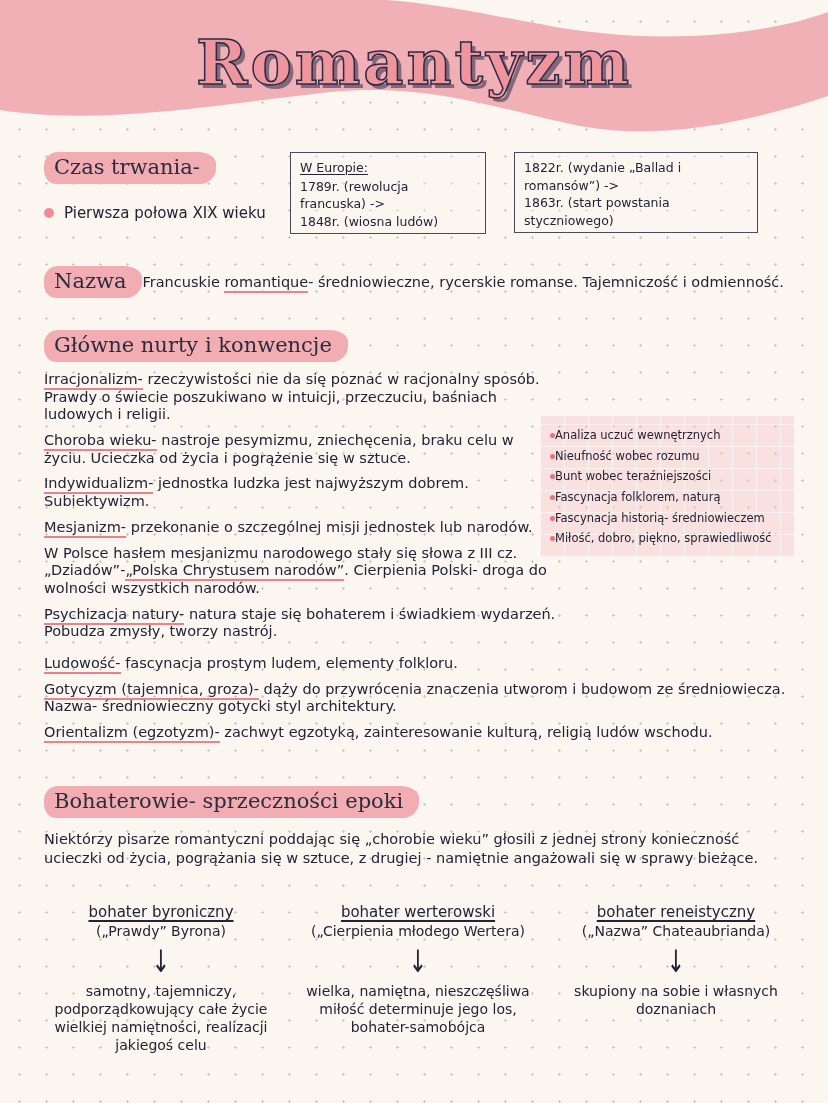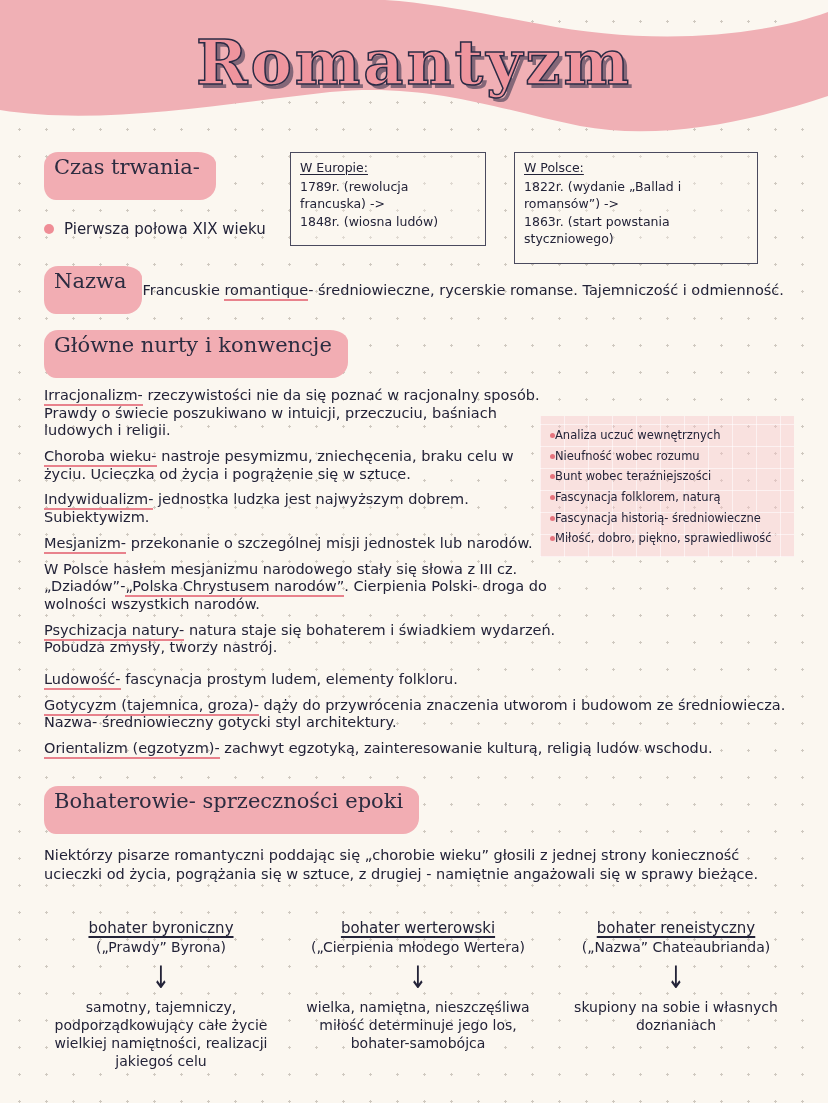--- a/index.html
+++ b/index.html
@@ -24,30 +24,30 @@
     font-weight:700; font-size:62px; letter-spacing:3px;
     color:#ef959e;
     -webkit-text-stroke:1.5px #2b2b45;
     text-shadow:4px 4px 0 rgba(43,43,69,0.55);
   }
   .hl{
     display:inline-block;
     font-family:"DejaVu Serif","Liberation Serif",serif;
     font-size:21px; color:#2c2c40;
     background:#f2adb3;
-    padding:3px 16px 21px 10px;
+    padding:3px 16px 5px 10px;
     border-radius:14px 18px 16px 12px / 14px 12px 16px 14px;
   }
   
   .sec-czas{ position:absolute; top:152px; left:44px; right:36px; display:flex; align-items:flex-start; }
   .czas-left{ width:246px; }
   .bullet-line{ display:flex; align-items:center; gap:10px; margin-top:20px; font-size:15px; }
   .dot{ width:10px; height:10px; border-radius:50%; background:#ef8d96; flex:0 0 auto; }
   .infobox{
-    border:1.5px solid #4a4a5e; padding:6px 9px 15px;
+    border:1.5px solid #4a4a5e; padding:6px 9px 3px;
     font-size:12.5px; line-height:1.4; background:rgba(251,247,240,0.35);
   }
   .infobox .box-title{ text-decoration:underline; text-underline-offset:2px; margin-bottom:1px; }
   .box-eu{ width:196px; }
   .box-pl{ width:244px; margin-left:28px; }
   
   .sec-nazwa{ position:absolute; top:266px; left:44px; right:36px; display:flex; align-items:center; gap:0; }
   .sec-nazwa .txt{ font-size:14.5px; }
   .uline{ border-bottom:2px solid #e8828c; padding-bottom:1px; }
   
@@ -106,21 +106,20 @@
         <span class="dot"></span>
         <span>Pierwsza połowa XIX wieku</span>
       </div>
     </div>
     <div class="infobox box-eu">
       <div class="box-title">W Europie:</div>
       <div>1789r. (rewolucja francuska) -&gt;</div>
       <div>1848r. (wiosna ludów)</div>
     </div>
     <div class="infobox box-pl">
-      <div class="box-title">W Polsce:</div>
       <div>1822r. (wydanie „Ballad i romansów”) -&gt;</div>
       <div>1863r. (start powstania styczniowego)</div>
     </div>
   </section>
 
   <section class="sec-nazwa">
     <span class="hl">Nazwa</span>
     <span class="txt"><span>Francuskie </span><span class="uline">romantique</span><span>- średniowieczne, rycerskie romanse. Tajemniczość i odmienność.</span></span>
   </section>
 
@@ -151,21 +150,21 @@
       <div class="side-item">
           <span class="sdot"></span>
           <span>Bunt wobec teraźniejszości</span>
         </div>
       <div class="side-item">
           <span class="sdot"></span>
           <span>Fascynacja folklorem, naturą</span>
         </div>
       <div class="side-item">
           <span class="sdot"></span>
-          <span>Fascynacja historią- średniowieczne</span>
+          <span>Fascynacja historią- średniowieczem</span>
         </div>
       <div class="side-item">
           <span class="sdot"></span>
           <span>Miłość, dobro, piękno, sprawiedliwość</span>
         </div>
     </div>
   </section>
 
   <section class="sec-boh">
     <span class="hl">Bohaterowie- sprzeczności epoki</span>

